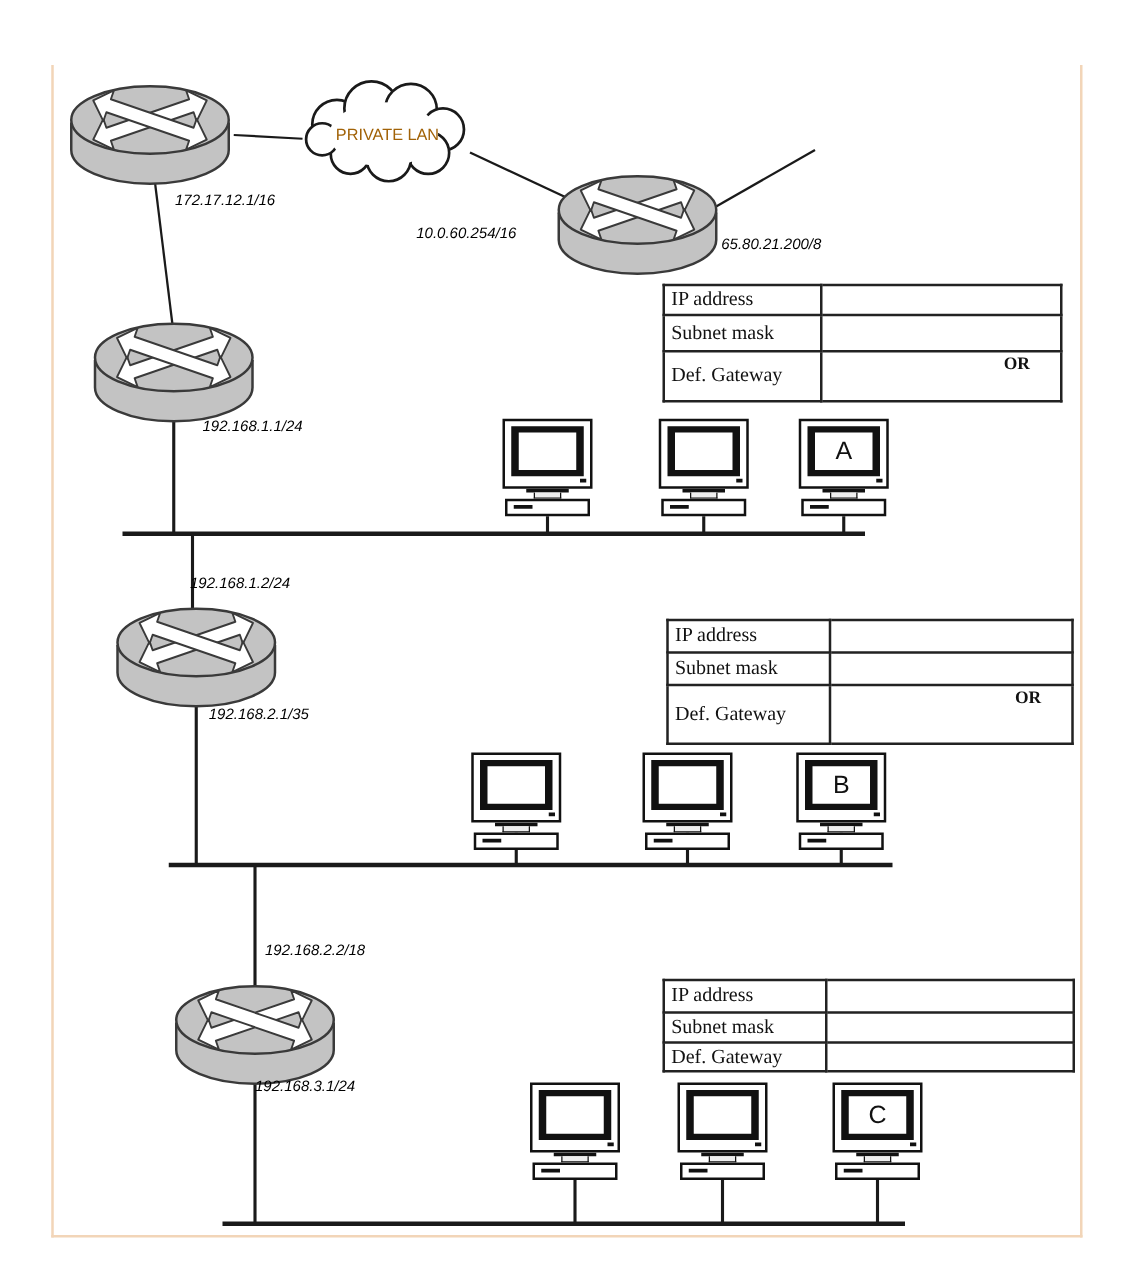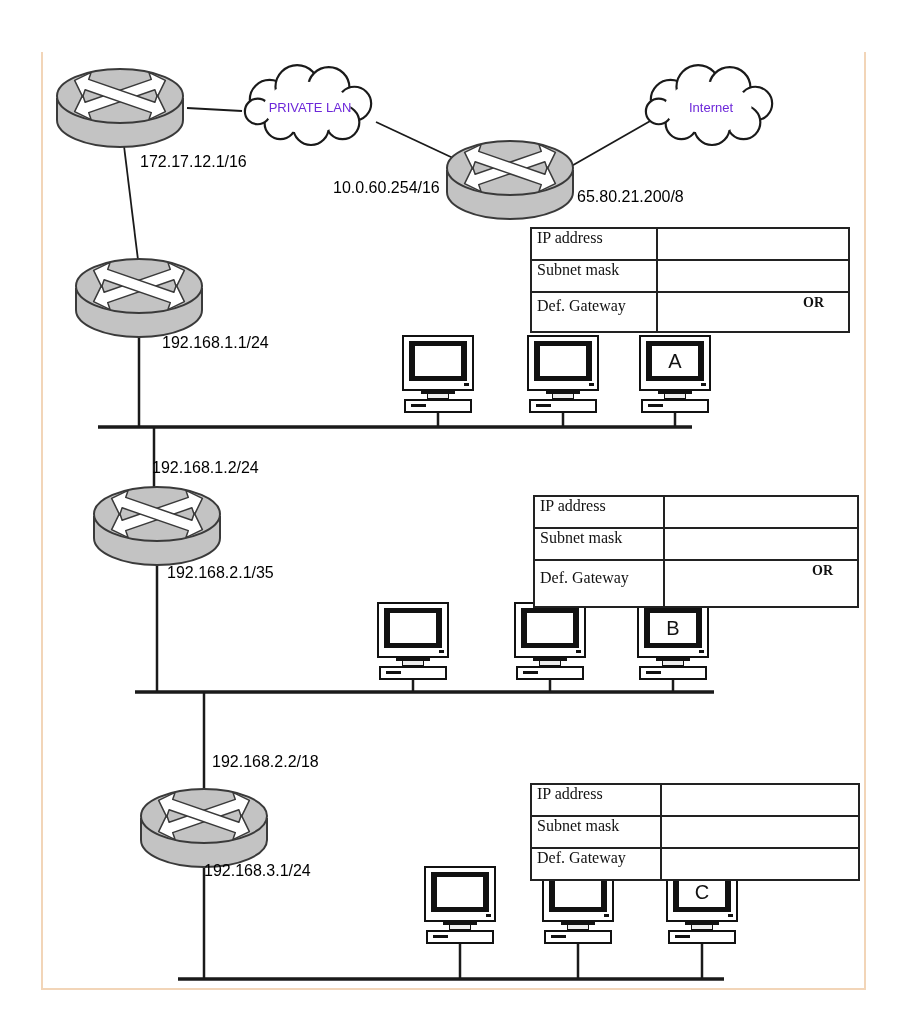--- a/index.html
+++ b/index.html
@@ -5,38 +5,38 @@
   html,body{margin:0;padding:0;background:#fff;}
   #stage{position:relative;width:907px;height:1024px;background:#fff;overflow:hidden;
          font-family:"Liberation Sans",sans-serif;color:#111;}
   .title{position:absolute;left:0;right:0;top:20px;text-align:center;font-size:15px;color:#000;}
   .frame{position:absolute;left:41px;top:52px;width:821px;height:936px;
          border:2px solid var(--frame-border,#f2d5b8);border-top:none;background:#fff;z-index:0;}
   #wires{position:absolute;left:0;top:0;z-index:1;}
   .node{position:absolute;z-index:2;}
   .cloud{display:flex;align-items:center;justify-content:center;}
   .cloud svg{position:absolute;inset:0;}
-  .cloud-label{position:relative;z-index:1;font-size:13px;color:#6d28d9;}
-  .iplabel{position:absolute;z-index:3;font-size:16px;color:#000;white-space:nowrap;}
+  .cloud-label{position:relative;z-index:1;font-size:13px;color:#a16207;}
+  .iplabel{position:absolute;z-index:3;font-size:12px;color:#000;white-space:nowrap;font-style:italic;}
   
   .pc{position:absolute;width:72px;z-index:3;}
   .mon{box-sizing:border-box;width:72px;height:56px;background:#fff;border:2.5px solid #111;position:relative;}
   .bezel{position:absolute;left:5px;right:5px;top:4px;bottom:8px;background:#111;}
   .screen{position:absolute;left:6px;right:6px;top:5px;bottom:5px;background:#fff;
           display:flex;align-items:center;justify-content:center;
           font-size:20px;font-family:"Liberation Sans",sans-serif;}
   .mondot{position:absolute;right:3px;bottom:3px;width:5px;height:3px;background:#111;}
   .standbar{width:34px;height:3px;background:#111;margin:0 auto;}
   .neck{width:22px;height:5px;border:1.5px solid #111;border-top:none;margin:0 auto;background:#eee;box-sizing:border-box;}
   .base{box-sizing:border-box;width:68px;height:14px;margin:0 auto;background:#fff;border:2px solid #111;position:relative;}
   .dash{position:absolute;left:5px;top:3px;width:15px;height:3px;background:#111;}
   
   .qtable{position:absolute;border-collapse:collapse;background:#fff;z-index:4;
           font-family:"Liberation Serif",serif;font-size:16px;color:#111;table-layout:fixed;}
-  .qtable td{border:2px solid #222;padding:0 0 12px 5px;vertical-align:middle;overflow:hidden;}
+  .qtable td{border:2px solid #222;padding:0 0 0 5px;vertical-align:middle;overflow:hidden;}
   .qtable td.or-cell{vertical-align:top;text-align:right;padding:2px 24px 0 0;font-weight:bold;font-size:14px;}
   .router svg,.cloud svg,.pc svg{display:block;}
 </style>
 </head>
 <body>
 
 <div id="stage">
 
   <svg width="0" height="0" style="position:absolute">
     <defs>
@@ -121,26 +121,20 @@
         <use href="#router-sym"></use>
       </svg>
     </div>
 
   <div class="node cloud" style="left:236px;top:60px;width:148px;height:94px">
     <svg width="148" height="94">
         <use href="#cloud-sym"></use>
       </svg>
     <span class="cloud-label">PRIVATE LAN</span>
   </div>
-  <div class="node cloud" style="left:637px;top:60px;width:148px;height:94px">
-    <svg width="148" height="94">
-        <use href="#cloud-sym"></use>
-      </svg>
-    <span class="cloud-label">Internet</span>
-  </div>
 
   <div class="iplabel" style="left:140px;top:153px">172.17.12.1/16</div>
   <div class="iplabel" style="left:333px;top:179px">10.0.60.254/16</div>
   <div class="iplabel" style="left:577px;top:188px">65.80.21.200/8</div>
   <div class="iplabel" style="left:162px;top:334px">192.168.1.1/24</div>
   <div class="iplabel" style="left:152px;top:459px">192.168.1.2/24</div>
   <div class="iplabel" style="left:167px;top:564px">192.168.2.1/35</div>
   <div class="iplabel" style="left:212px;top:753px">192.168.2.2/18</div>
   <div class="iplabel" style="left:204px;top:862px">192.168.3.1/24</div>
 

